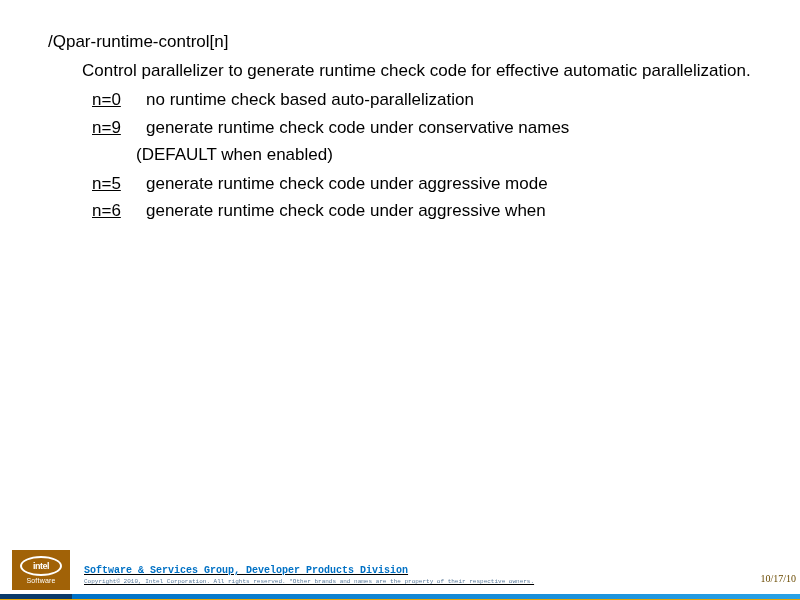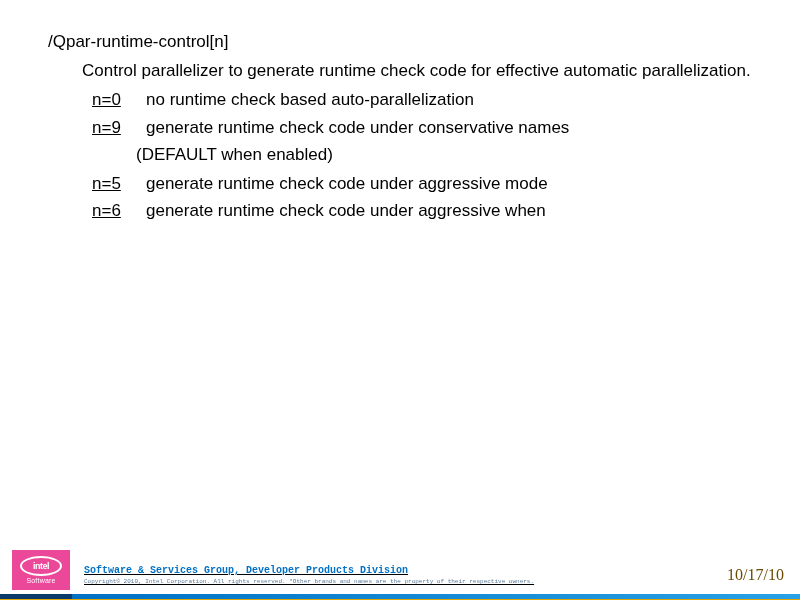--- a/index.html
+++ b/index.html
@@ -52,21 +52,21 @@
       height: 6px;
       background: linear-gradient(to right, #0a3a6a 0%, #0a3a6a 9%, #0071c5 9%, #2aa2e6 100%);
       border-bottom: 1px solid #e5a400;
     }
     .logo-block {
       position: absolute;
       left: 12px;
       bottom: 10px;
       width: 58px;
       height: 40px;
-      background: #ec4899;
+      background: #a16207;
       display: flex;
       flex-direction: column;
       align-items: center;
       justify-content: center;
     }
     .logo-oval {
       width: 42px;
       height: 20px;
       border: 2px solid #fff;
       border-radius: 50%/50%;
@@ -102,23 +102,23 @@
     }
     .copyright {
       font-family: "Courier New", monospace;
       font-size: 6px;
       color: #5a7a9a;
       line-height: 1.3;
       max-width: 520px;
     }
     .date-stamp {
       position: absolute;
-      right: 16px;
+      right: 4px;
       bottom: 16px;
-      font-size: 16px;
+      font-size: 10px;
       color: #6a4a00;
       font-family: Georgia, serif;
     }
   </style>
 </head>
 <body>
 
 <div class="content">
   <div class="option-title">/Qpar-runtime-control[n]</div>
   <div class="option-desc">Control parallelizer to generate runtime check code for effective automatic parallelization.</div>

